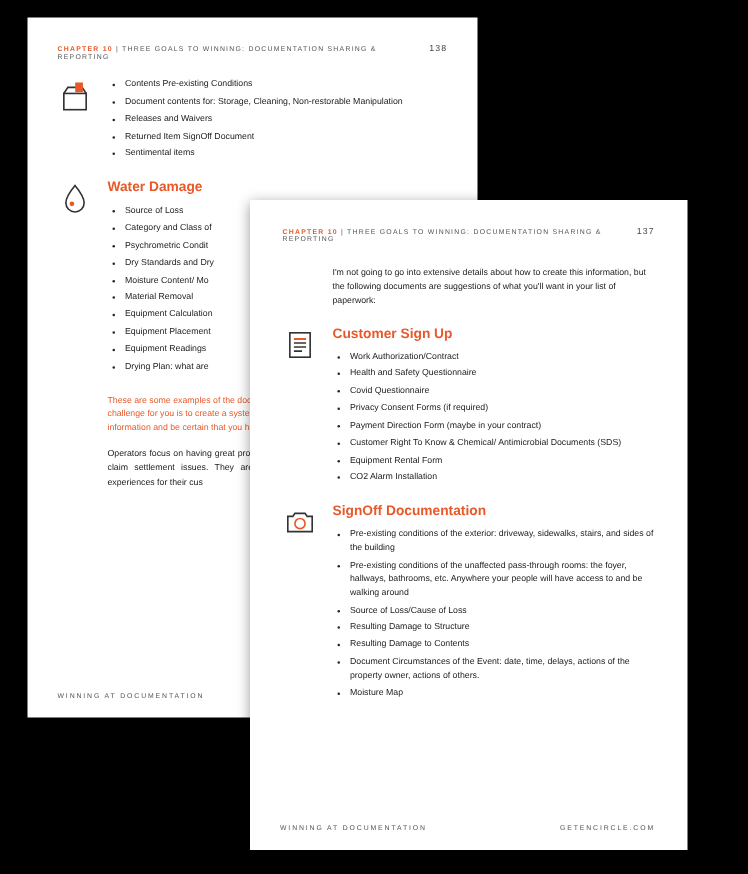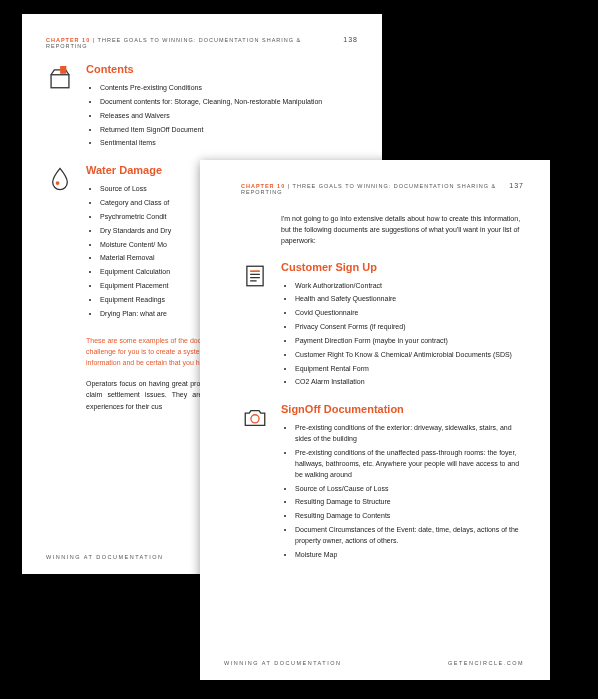--- a/index.html
+++ b/index.html
@@ -22,21 +22,21 @@
     width: 360px;
     height: 560px;
     padding: 22px 24px 16px 24px;
   }
   
   .page-front {
     left: 200px;
     top: 160px;
     width: 350px;
     height: 520px;
-    padding: 22px 26px 16px 41px;
+    padding: 22px 26px 16px 26px;
   }
   .chapter-row {
     display: flex;
     justify-content: space-between;
     align-items: baseline;
     margin-bottom: 14px;
   }
   .chapter-label {
     font-size: 5.5px;
     letter-spacing: 1px;
@@ -122,21 +122,20 @@
 
   <div class="section">
     <div class="icon-box">
       <svg viewBox="0 0 32 32" fill="none" stroke="#333" stroke-width="1.6">
         <rect x="5" y="12" width="22" height="16"></rect>
         <path d="M5 12 L9 6 L23 6 L27 12"></path>
         <rect x="17" y="2" width="6" height="8" fill="#e8592a" stroke="#e8592a"></rect>
       </svg>
     </div>
     <div class="sec-body">
-      <div class="sec-title">Contents</div>
       <ul class="bullets">
         <li>Contents Pre-existing Conditions</li>
         <li>Document contents for: Storage, Cleaning, Non-restorable Manipulation</li>
         <li>Releases and Waivers</li>
         <li>Returned Item SignOff Document</li>
         <li>Sentimental items</li>
       </ul>
     </div>
   </div>
 

